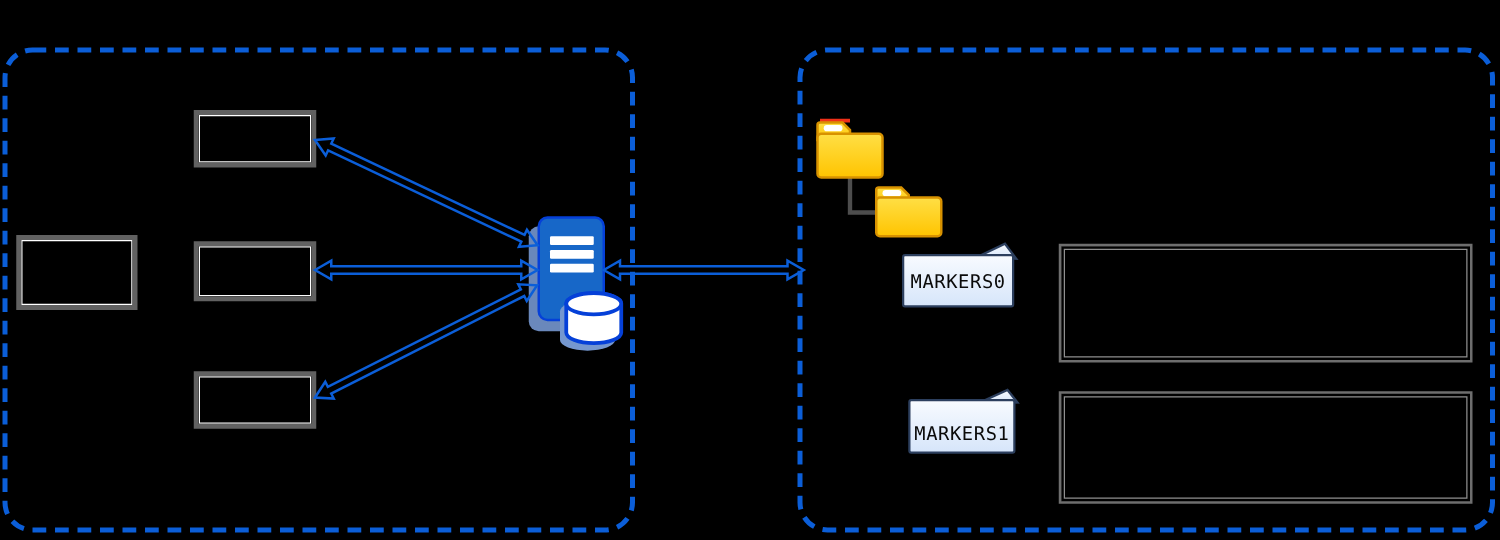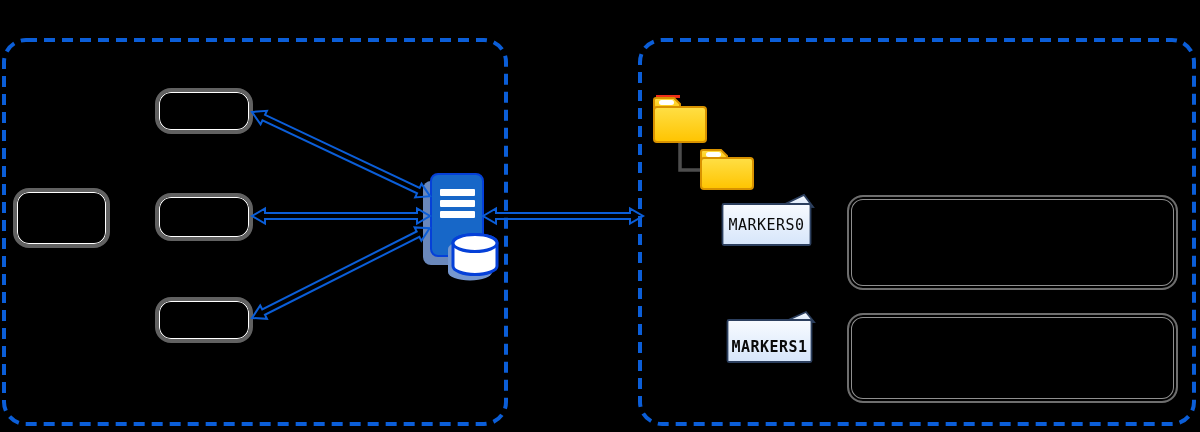--- a/index.html
+++ b/index.html
@@ -1,18 +1,18 @@
 <!DOCTYPE html>
 <html><head>
 <meta charset="utf-8">
 <style>
   html,body{margin:0;padding:0;background:#000;}
   .canvas{position:relative;width:1200px;height:432px;background:#000;overflow:hidden;
           font-family:"DejaVu Sans Mono","Liberation Mono",monospace;}
-  .abs{position:absolute;box-sizing:border-box;border-radius:16px;}
+  .abs{position:absolute;box-sizing:border-box;}
   
   .gbox{border:4px solid #616161;box-shadow:inset 0 0 0 1px #ffffff;background:transparent;z-index:2;}
   
   .grect{border:2px solid #6e6e6e;box-shadow:inset 0 0 0 2px #000, inset 0 0 0 3px #8f8f8f;background:transparent;z-index:2;}
   
   .server-shadow{left:423px;top:181px;width:54px;height:84px;background:#7597cf;border-radius:8px;z-index:3;opacity:.9;}
   .server-body{left:430px;top:173px;width:54px;height:84px;background:#1767c8;border:2.5px solid #0540d8;border-radius:8px;z-index:4;}
   .server-bar{position:absolute;left:8px;width:35px;height:7px;background:#fff;border-radius:1px;}
   
   .overlay{position:absolute;left:0;top:0;z-index:5;pointer-events:none;}
@@ -95,15 +95,15 @@
       <g transform="translate(252,318) rotate(-26.8)">
         <path d="M0,0 L13,-7.5 L13,-3 L186,-3 L186,-7.5 L199,0 L186,7.5 L186,3 L13,3 L13,7.5 Z"></path>
       </g>
       <g transform="translate(483,216)">
         <path d="M0,0 L13,-7.5 L13,-3 L147,-3 L147,-7.5 L160,0 L147,7.5 L147,3 L13,3 L13,7.5 Z"></path>
       </g>
     </g>
   </svg>
 
   <div class="abs marker-label" style="left:722px;top:204px;width:89px;height:41px;">MARKERS0</div>
-  <div class="abs marker-label" style="left:727px;top:320px;width:85px;height:54px;font-weight:bold;">MARKERS1</div>
+  <div class="abs marker-label" style="left:727px;top:320px;width:85px;height:54px;">MARKERS1</div>
 
 </div>
 
 </body></html>

